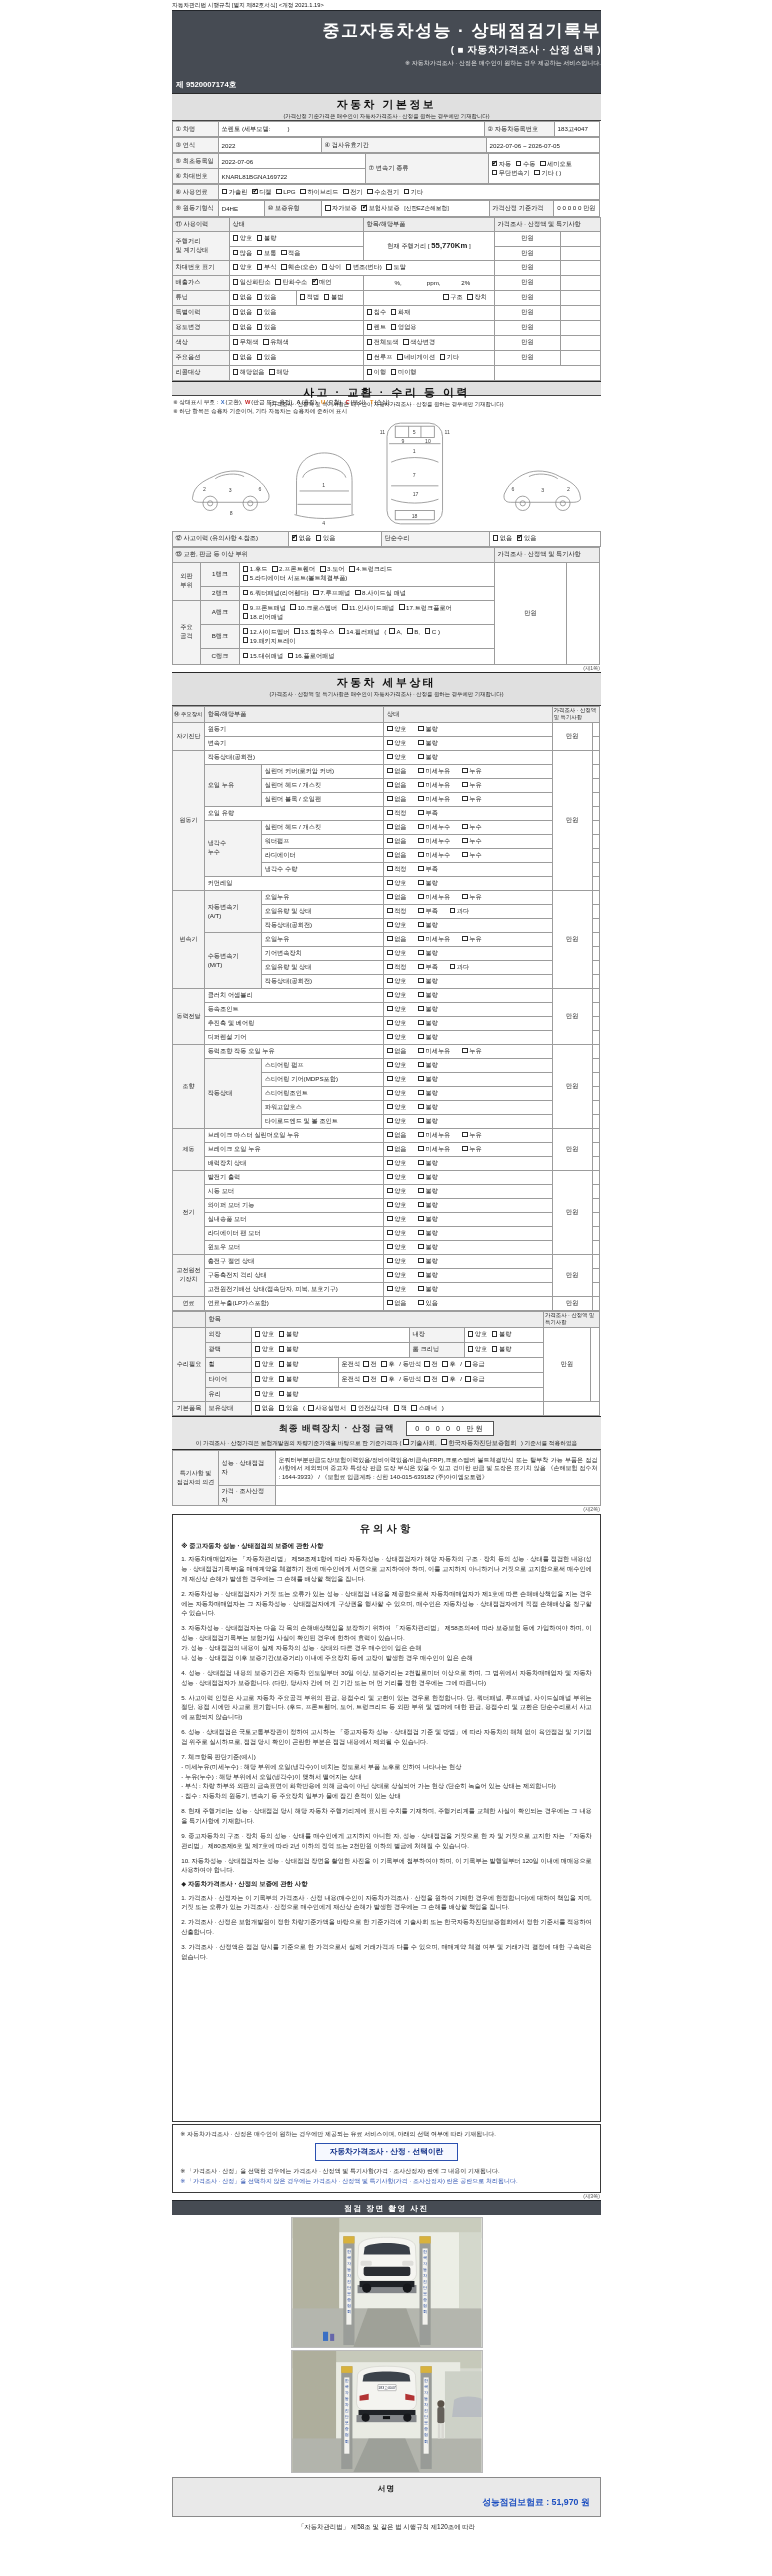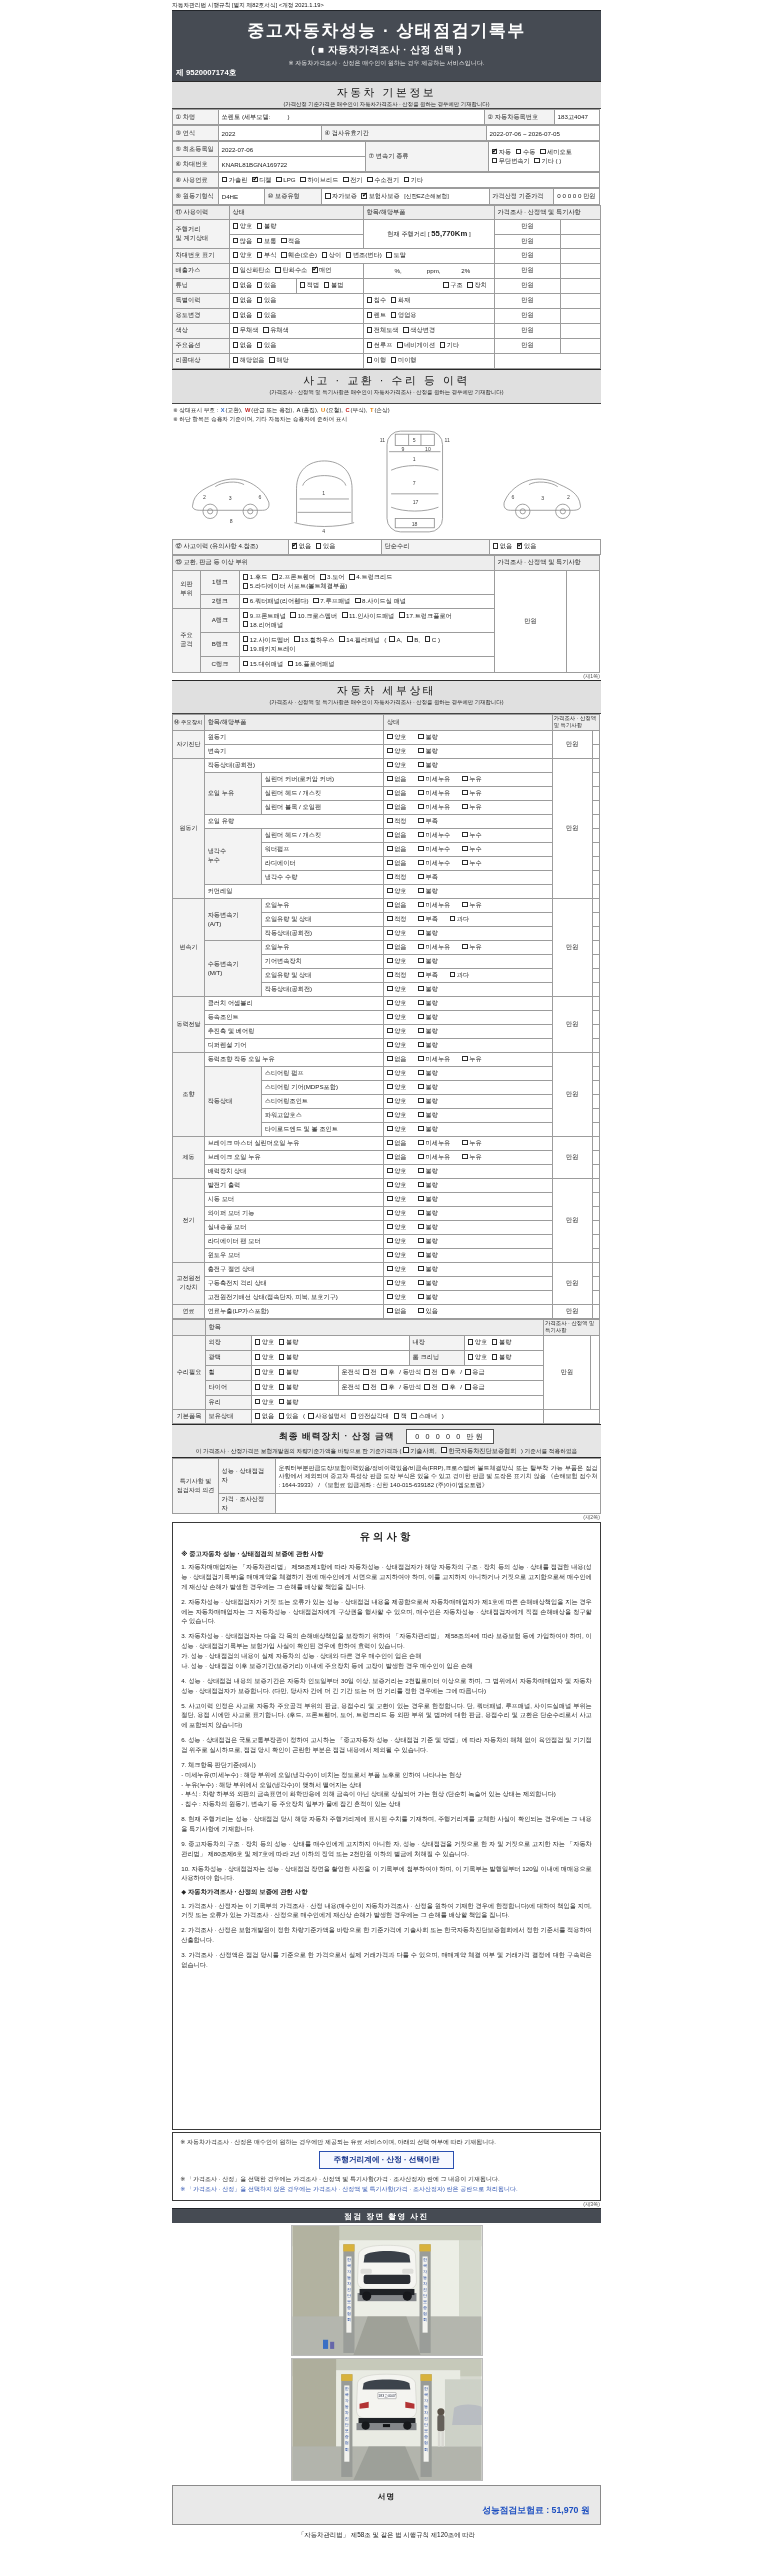--- a/index.html
+++ b/index.html
@@ -2,28 +2,28 @@
 <html style="font-size:8.2px"><head>
 <meta charset="utf-8">
 <style>
   *{box-sizing:border-box;margin:0;padding:0}
   html,body{background:#fff}
   body{font-family:"Liberation Sans","DejaVu Sans",sans-serif;color:#222}
   .page{position:relative;width:773px;height:2576px;background:#fff;overflow:hidden;outline:0.5px solid #9a9a9a}
   .doc{position:absolute;left:172px;top:2.1px;width:429px}
   .formref{font-size:5.7px;color:#111;height:8.2px}
   
-  .titleband{position:relative;background:#464b53;border-top:1.5px solid #22252a;color:#fff;text-align:center;height:71px;padding-top:8.2px}
+  .titleband{position:relative;background:#464b53;border-top:1.5px solid #22252a;color:#fff;text-align:right;height:83px;padding-top:8.2px}
   .title{font-size:17px;font-weight:bold;letter-spacing:1.5px}
   .subtitle{font-size:9.8px;font-weight:bold;margin-top:1.5px;letter-spacing:0.5px}
   .titlenote{font-size:6px;margin-top:2.1px;color:#e8e8e8}
   .docno{position:absolute;left:4.1px;bottom:3.1px;font-size:7.7px;font-weight:bold}
   
   .band{background:#e0e0e0;border-top:1px solid #2a2a2a;border-bottom:0.5px solid #444;text-align:center;padding-top:3.6px}
-  .bt{font-size:10.8px;font-weight:normal;letter-spacing:2.6px;color:#111}
+  .bt{font-size:10.8px;font-weight:bold;letter-spacing:2.6px;color:#111}
   .bn{font-size:5.4px;margin-top:1px;color:#222}
   
   table{border-collapse:collapse;table-layout:fixed;width:428px;background:#fff}
   td,th{border:0.5px solid #9c9c9c;font-size:6.2px;padding:0.5px 2.6px;vertical-align:middle;overflow:hidden}
   .tbl{border:1px solid #3a3a3a}
   .lb{background:#f3f3f3;text-align:left;font-weight:normal;color:#222}
   .ct{text-align:center}
   .hd{background:#ededed;text-align:left;font-weight:normal}
   .pre{white-space:pre-wrap}
   .prew{white-space:pre-line}
@@ -246,21 +246,21 @@
 <tr style="height:15px">
               <td class="lb">리콜대상</td>
               <td colspan="2"><span class="opt"><i class="cb"></i><b class="cbl">해당없음</b></span><span class="opt"><i class="cb"></i><b class="cbl">해당</b></span></td>
               <td><span class="opt"><i class="cb"></i><b class="cbl">이행</b></span><span class="opt"><i class="cb"></i><b class="cbl">미이행</b></span></td>
               <td colspan="2"></td>
             </tr>
           </tbody>
         </table>
       </div>
 
-  <div class="band" style="height:35px">
+  <div class="band" style="height:15px">
     <div class="bt">사고 · 교환 · 수리 등 이력</div>
     <div class="bn">(가격조사 · 산정액 및 특기사항은 매수인이 자동차가격조사 · 산정을 원하는 경우에만 기재합니다)</div>
   </div>
   <div class="legend" id="legend">
         <div><span>※ 상태표시 부호 :</span> <span class="lg" style="color:#3a6fc4">X</span><span>(교환),</span> <span class="lg" style="color:#c42222">W</span><span>(판금 또는 용접),</span> <span class="lg" style="color:#333333">A</span><span>(흠집),</span> <span class="lg" style="color:#e07b00">U</span><span>(요철),</span> <span class="lg" style="color:#c42222">C</span><span>(부식),</span> <span class="lg" style="color:#e07b00">T</span><span>(손상)</span></div>
 <div>※ 하단 항목은 승용차 기준이며, 기타 자동차는 승용차에 준하여 표시</div>
       </div>
 
   <div class="diagwrap">
     <svg width="407" height="109" viewBox="0 0 790 212">
@@ -762,21 +762,21 @@
     <div class="nsub">◆ 자동차가격조사 · 산정의 보증에 관한 사항</div>
     <div id="notice-items2">
           <div class="nitem">1.  가격조사 · 산정자는 이 기록부의 가격조사 · 산정 내용(매수인이 자동차가격조사 · 산정을 원하여 기재한 경우에 한정합니다)에 대하여 책임을 지며, 거짓 또는 오류가 있는 가격조사 · 산정으로 매수인에게 재산상 손해가 발생한 경우에는 그 손해를 배상할 책임을 집니다.</div>
           <div class="nitem">2.  가격조사 · 산정은 보험개발원이 정한 차량기준가액을 바탕으로 한 기준가격에 기술사회 또는 한국자동차진단보증협회에서 정한 기준서를 적용하여 산출합니다.</div>
           <div class="nitem">3.  가격조사 · 산정액은 점검 당시를 기준으로 한 가격으로서 실제 거래가격과 다를 수 있으며, 매매계약 체결 여부 및 거래가격 결정에 대한 구속력은 없습니다.</div>
         </div>
   </div>
 
   <div class="selbox">
     <div class="selintro">※ 자동차가격조사 · 산정은 매수인이 원하는 경우에만 제공되는 유료 서비스이며, 아래의 선택 여부에 따라 기재됩니다.</div>
-    <div class="selinner">주행거리계에 · 산정 · 선택이란</div>
+    <div class="selinner">자동차가격조사 · 산정 · 선택이란</div>
     <div class="selline">※ 「가격조사 · 산정」을 선택한 경우에는 가격조사 · 산정액 및 특기사항(가격 · 조사산정자) 란에 그 내용이 기재됩니다.</div>
     <div class="selline blue">※ 「가격조사 · 산정」을 선택하지 않은 경우에는 가격조사 · 산정액 및 특기사항(가격 · 조사산정자) 란은 공란으로 처리됩니다.</div>
   </div>
   <div class="pm">(제3쪽)</div>
 
   <div class="photoband">점검 장면 촬영 사진</div>
 
   <svg class="photo" width="192" height="131" viewBox="0 0 372 254">
     <rect width="372" height="254" fill="#d9dbd2"></rect>
     <rect x="0" y="0" width="372" height="40" fill="#c9ccbd"></rect>

